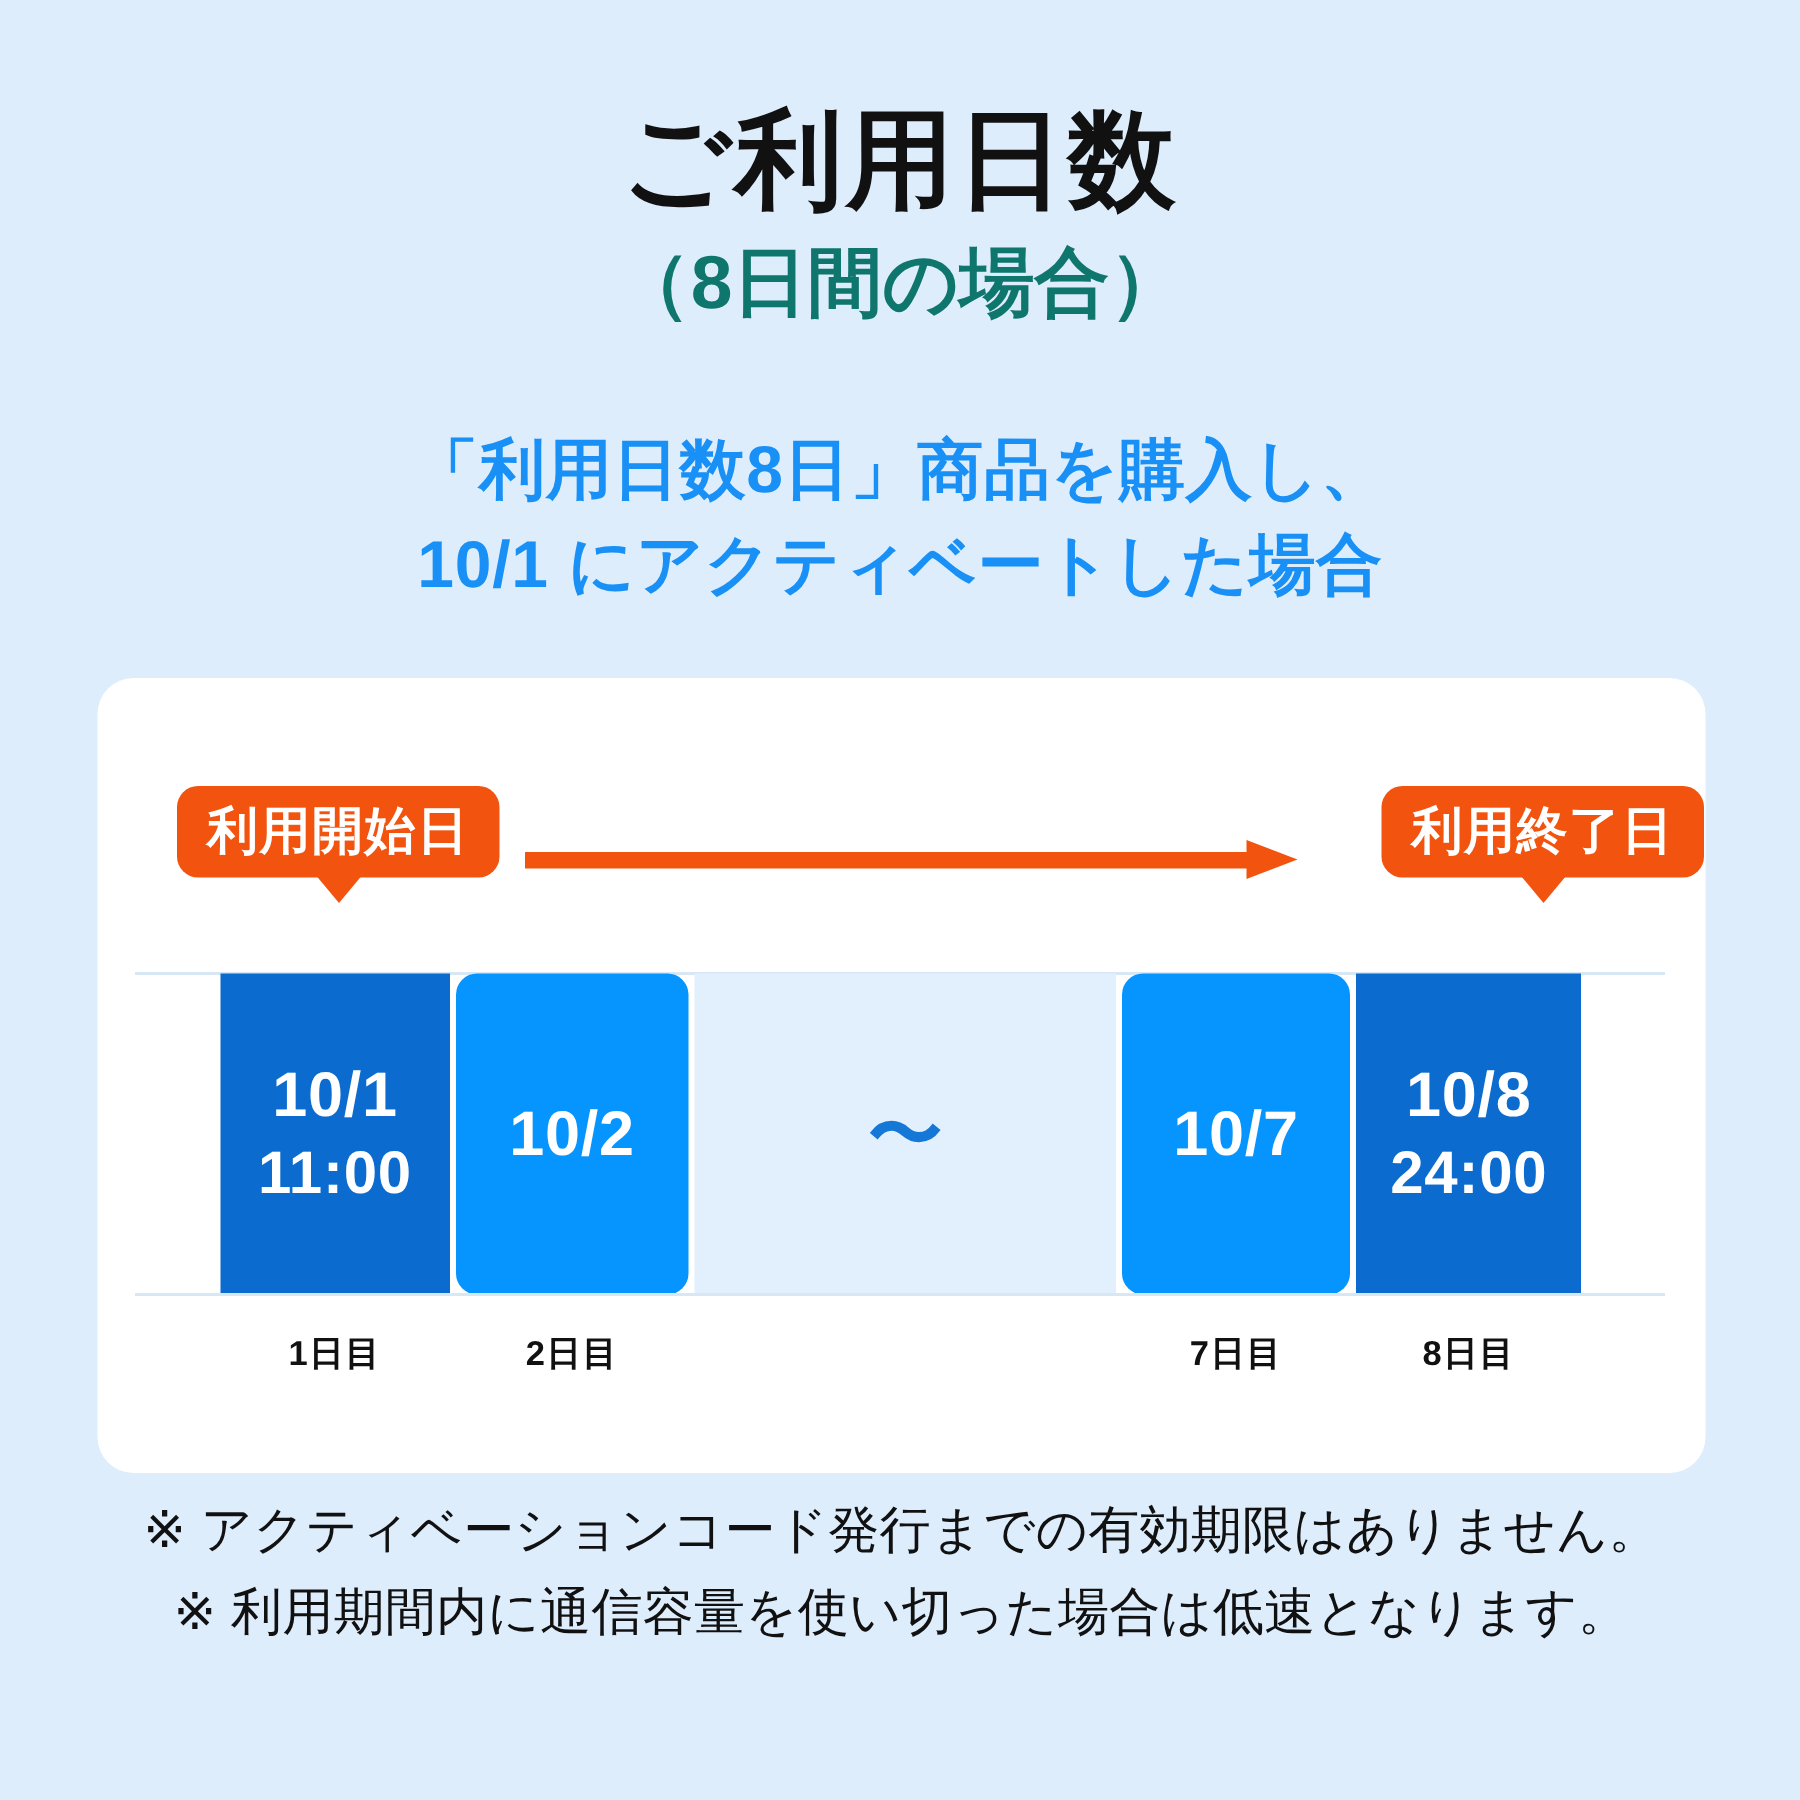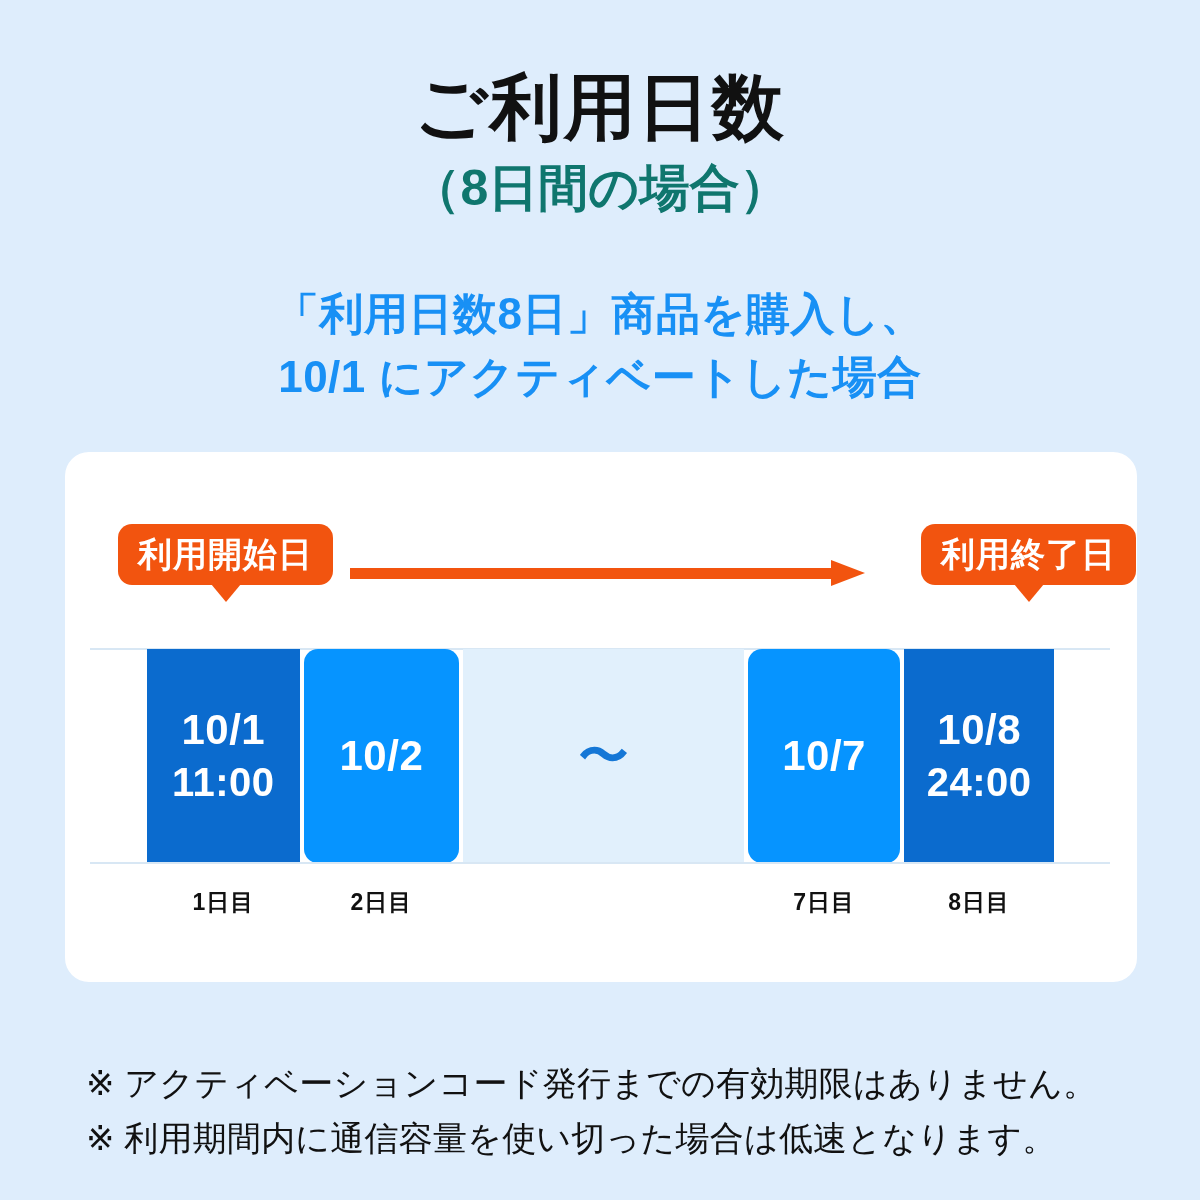--- a/index.html
+++ b/index.html
@@ -200,22 +200,23 @@
     font-weight: bold;
     color: #111111;
     letter-spacing: 1px;
   }
   .daylabel:last-child { margin-right: 0; }
 
   
   .footnotes {
     position: absolute;
     left: 86px;
-    top: 1056px;
+    top: 993px;
     width: 1030px;
+    text-align: center;
   }
   .footnote {
     font-size: 34px;
     color: #111111;
     line-height: 1.62;
     letter-spacing: 0.2px;
     white-space: nowrap;
   }
 </style>
 </head>

